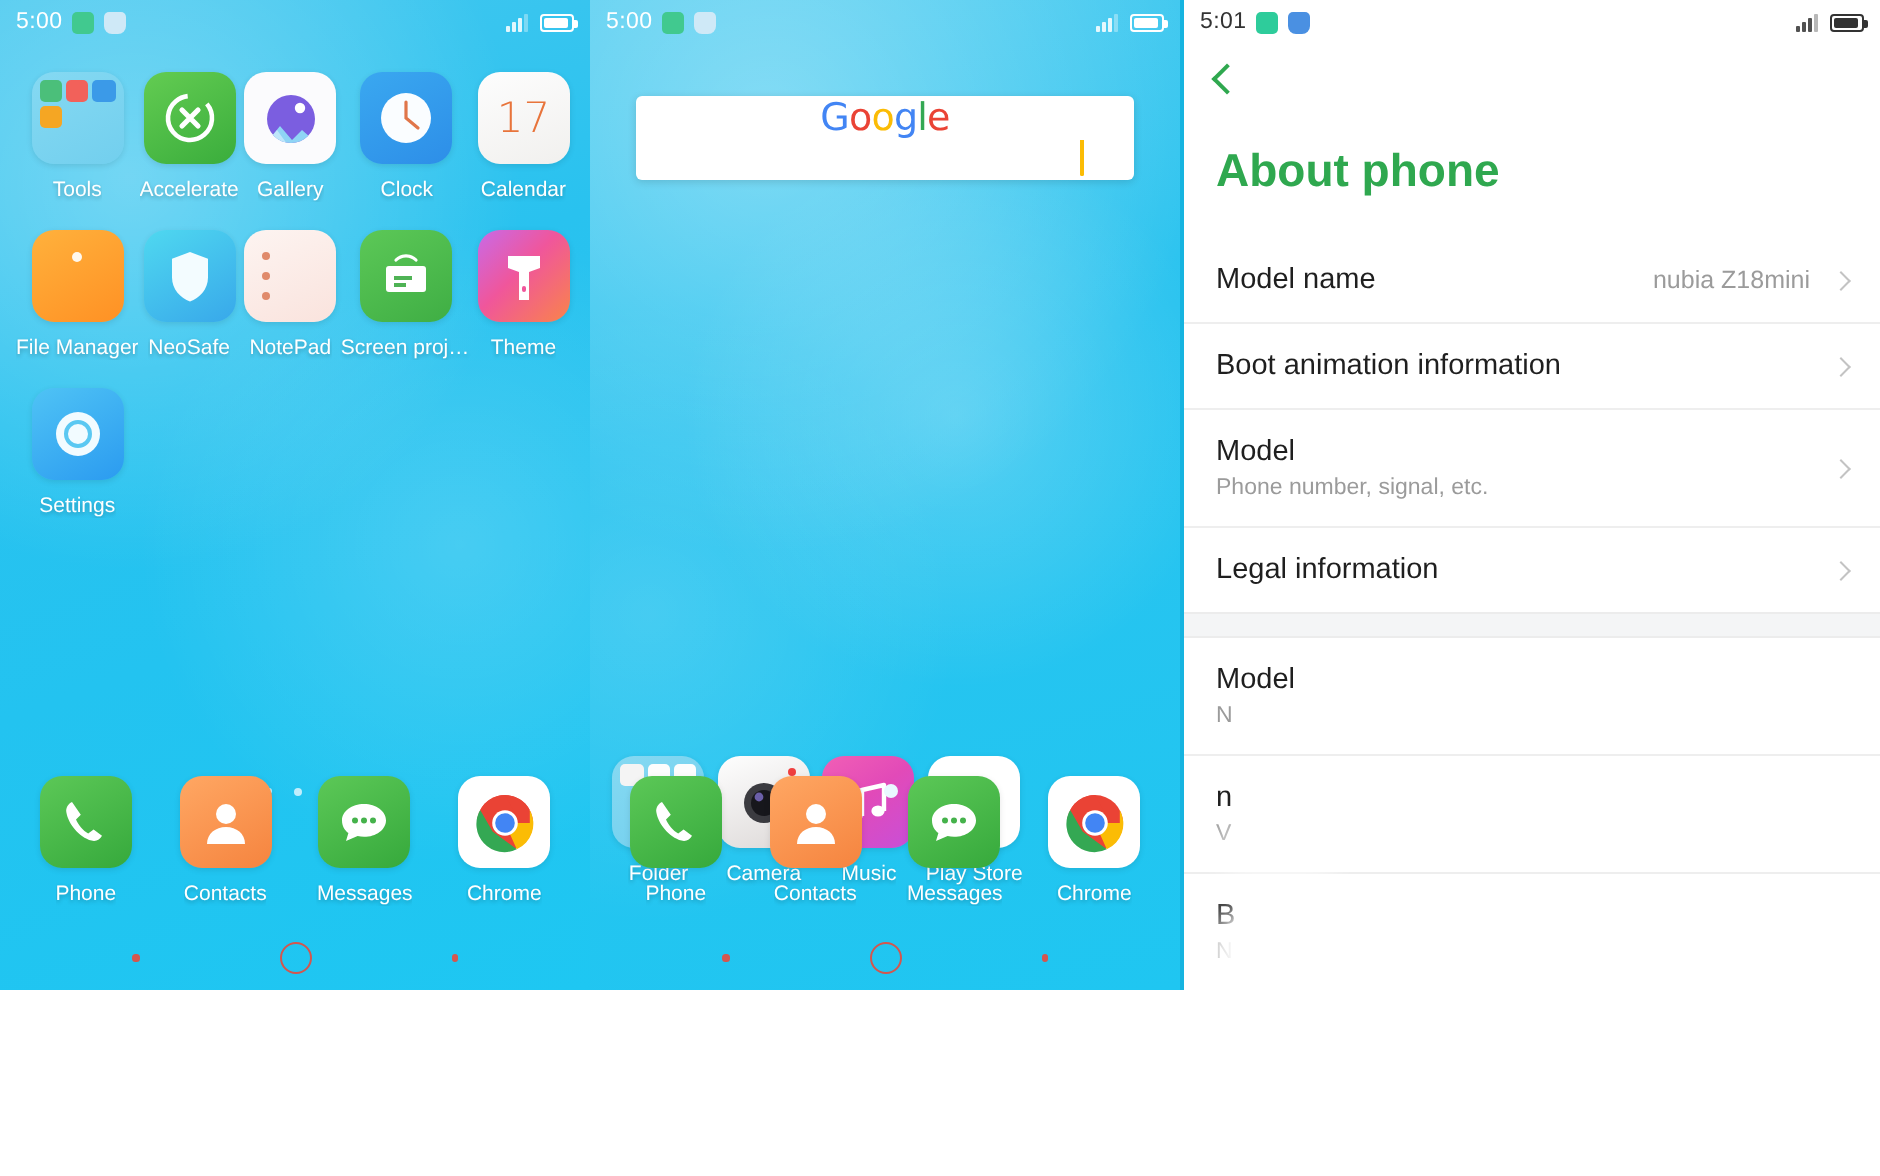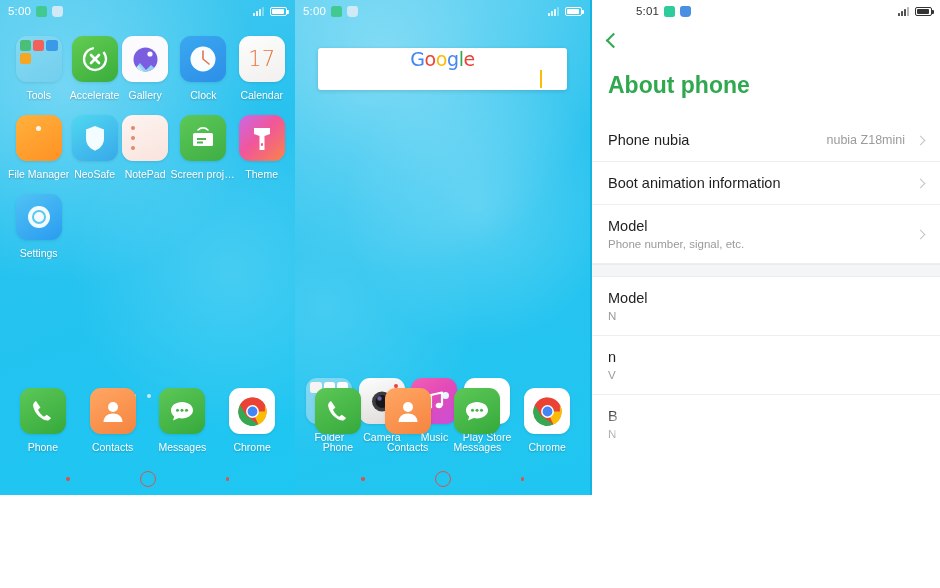--- a/index.html
+++ b/index.html
@@ -25,21 +25,21 @@
       linear-gradient(165deg,#4fccf0 0%,#2ac3ef 40%,#1fc6f1 100%);
   }
   .panel-settings { width:350px; background:#ffffff; border-left:2px solid #16b4e0; }
 
   
   .statusbar {
     height:22px; display:flex; align-items:center;
     padding:0 8px; font-size:11px; letter-spacing:.2px;
   }
   .statusbar.light { color:#ffffff; }
-  .statusbar.dark  { color:#333333;margin-left:36px; }
+  .statusbar.dark  { color:#333333; }
   .sb-left  { display:flex; align-items:center; gap:5px; }
   .sb-right { margin-left:auto; display:flex; align-items:center; gap:6px; }
   .sb-time { font-size:11.5px; }
   .sb-ico { width:11px; height:11px; border-radius:2.5px; display:block; }
   .ico-green  { background:#2ecc9b; }
   .ico-shield { background:#4a90e2; border-radius:2.5px 2.5px 4px 4px; }
   .ico-green.l  { background:#41c98f; }
   .ico-shield.l { background:#cfe9f7; }
   .bars { display:flex; align-items:flex-end; gap:1px; height:9px; }
   .bars i { width:2px; display:block; border-radius:.5px; background:currentColor; opacity:.85; }
@@ -526,41 +526,47 @@
   </div>
 
   <div class="back-row">
     <span class="chev-back"></span>
   </div>
 
   <div class="page-title">About phone</div>
 
   <div class="srow">
     <div class="txt">
-        <div class="t1">Phone nubia</div>
+        <div class="t1">Model name</div>
       </div>
     <div class="val">nubia Z18mini</div>
     <span class="chev"></span>
   </div>
 
   <div class="srow">
     <div class="txt">
         <div class="t1">Boot animation information</div>
       </div>
     <span class="chev"></span>
   </div>
 
   <div class="srow">
     <div class="txt">
       <div class="t1">Model</div>
       <div class="t2">Phone number, signal, etc.</div>
     </div>
     <span class="chev"></span>
   </div>
 
+  <div class="srow" style="border-bottom:none">
+    <div class="txt">
+        <div class="t1">Legal information</div>
+      </div>
+    <span class="chev"></span>
+  </div>
 
   <div class="divider-band"></div>
 
   <div class="srow">
     <div class="txt">
       <div class="t1">Model</div>
       <div class="t2">N</div>
     </div>
   </div>
 

